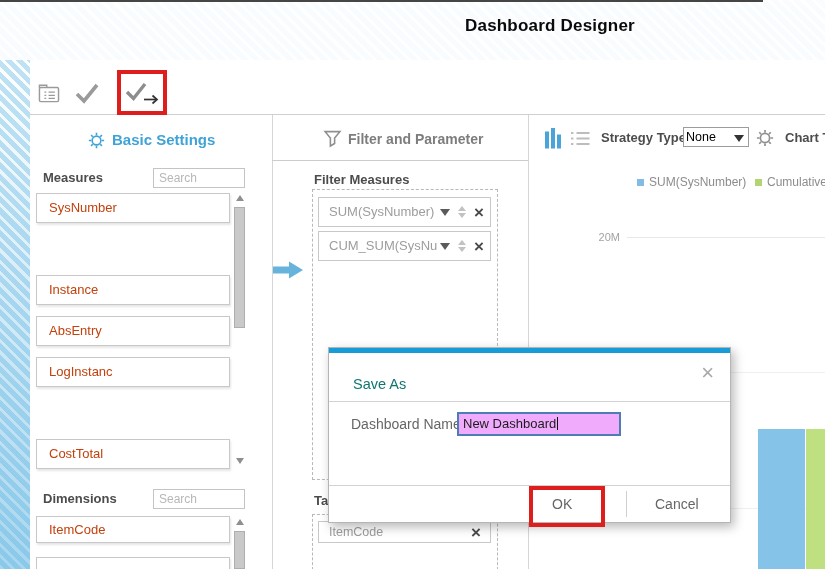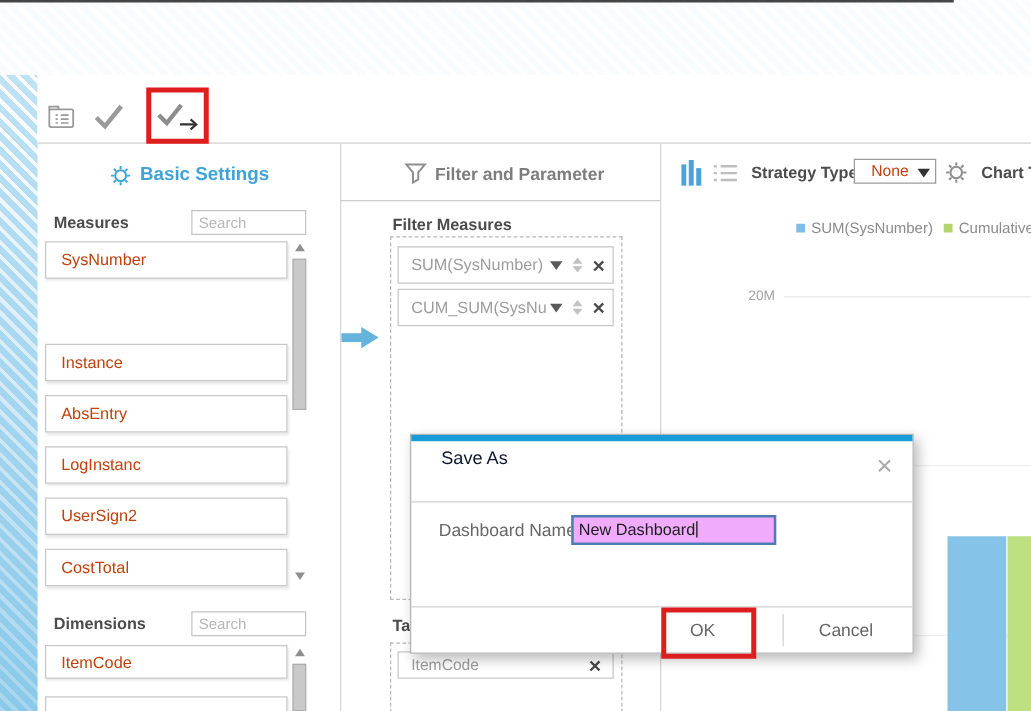--- a/index.html
+++ b/index.html
@@ -53,36 +53,37 @@
   .legend-txt{font-size:12px;color:#8c8c8c;}
   .legend-sq{width:7px;height:7px;}
   .gridline{height:1px;background:#e8e8e8;}
   .ytick{font-size:11px;color:#a3a3a3;}
   .bar{bottom:0;}
 
   
   .dialog{left:328px;top:347px;width:403px;height:176px;background:#fff;border:1px solid #b5b5b5;
     box-shadow:3px 4px 10px rgba(0,0,0,0.28);z-index:10;box-sizing:border-box;}
   .dlg-topbar{left:0;top:0;width:100%;height:5px;background:#189cd8;}
-  .dlg-title{left:24px;top:11px;font-size:14.5px;color:#0f172a;}
+  .dlg-title{left:24px;top:28px;font-size:14.5px;color:#0f766e;}
   .dlg-close{right:16px;top:14px;font-size:22px;color:#a8a8a8;line-height:22px;cursor:pointer;}
   .dlg-hdiv{left:0;width:100%;height:1px;background:#d2d2d2;}
   .dlg-label{left:22px;top:68px;font-size:14px;color:#666;}
   .dname-input{left:128px;top:64px;width:156px;height:20px;border:2px solid #4e7cb4;background:#f0abfc;
     font-size:13px;color:#1c1c1c;line-height:20px;padding-left:4px;white-space:nowrap;overflow:hidden;}
   .caret{display:inline-block;width:1px;height:13px;background:#111;vertical-align:-2px;margin-left:1px;}
   .dlg-btn{top:144px;font-size:14px;color:#666;cursor:pointer;padding:4px 8px;}
   .dlg-vsep{left:297px;top:143px;width:1px;height:26px;background:#cfcfcf;}
 </style>
 </head>
 <body>
 
 <div class="screen">
 
   <div class="abs topline"></div>
+  <div class="abs app-title">Dashboard Designer</div>
 
   <div class="abs content"></div>
   <div class="abs left-rail"></div>
 
   <div class="abs toolbar"></div>
   <div class="abs icon-btn" style="left:38px;top:83px;">
     <svg width="22" height="20" viewBox="0 0 24 22" fill="none" stroke="#9a9a9a" stroke-width="1.6">
       <path d="M1.5 5.5v-3h8v3"></path>
         <rect x="1.5" y="5" width="21" height="15.5" rx="1.5"></rect>
       <path d="M7 10h2M11.5 10h7M7 13.5h2M11.5 13.5h7M7 17h2M11.5 17h7" stroke-width="1.4"></path>
@@ -116,21 +117,20 @@
   </div>
   <div class="abs bs-title">Basic Settings</div>
 
   <div class="abs sect-label" style="left:43px;top:170px;">Measures</div>
   <input class="abs search-box" style="left: 153px; top: 168px;" placeholder="Search">
 
   <div class="abs litem" style="left:36px;top:193px;">SysNumber</div>
   <div class="abs litem" style="left:36px;top:275px;">Instance</div>
   <div class="abs litem" style="left:36px;top:316px;">AbsEntry</div>
   <div class="abs litem" style="left:36px;top:357px;">LogInstanc</div>
-  <div class="abs litem" style="left:36px;top:398px;">UserSign2</div>
   <div class="abs litem" style="left:36px;top:439px;">CostTotal</div>
   <div class="abs tri-up" style="left:236px;top:195px;"></div>
   <div class="abs sb-thumb" style="left:234px;top:207px;height:121px;"></div>
   <div class="abs tri-down" style="left:236px;top:458px;"></div>
 
   <div class="abs sect-label" style="left:43px;top:491px;">Dimensions</div>
   <input class="abs search-box" style="left: 153px; top: 489px;" placeholder="Search">
 
   <div class="abs litem" style="left:36px;top:516px;height:27px;line-height:25px;">ItemCode</div>
   <div class="abs litem" style="left:36px;top:557px;height:28px;"></div>
@@ -186,21 +186,21 @@
       <rect x="12" y="6.5" width="4" height="14" fill="#4aa3d9"></rect>
     </svg>
   </div>
   <div class="abs" style="left:570px;top:130px;">
     <svg width="20" height="17" viewBox="0 0 20 16" stroke="#bdbdbd" stroke-width="1.9">
       <path d="M1 2.5h2.4M6.5 2.5h13M1 8h2.4M6.5 8h13M1 13.5h2.4M6.5 13.5h13"></path>
     </svg>
   </div>
   <div class="abs sect-label" style="left:601px;top:130px;">Strategy Type</div>
   <div class="abs" style="left:683px;top:127px;width:66px;height:20px;border:1px solid #9c9c9c;background:#fff;box-sizing:border-box;">
-    <span style="position:absolute;left:13px;top:2px;font-size:12.5px;color:#c2410c;">None</span>
+    <span style="position:absolute;left:2px;top:2px;font-size:12.5px;color:#000000;">None</span>
     <div class="caret-dn" style="left:50px;top:7px;border-top-color:#333;"></div>
   </div>
   <div class="abs icon-btn" style="left:756px;top:129px;color:#8f8f8f;">
     <svg width="18" height="18" viewBox="0 0 16 16">
         <g stroke="currentColor" fill="none" stroke-width="1.5">
       <circle cx="8" cy="8" r="4.1"></circle>
       <path d="M8 .8v2.3M8 12.9v2.3M.8 8h2.3M12.9 8h2.3M2.9 2.9l1.6 1.6M11.5 11.5l1.6 1.6M13.1 2.9l-1.6 1.6M4.5 11.5l-1.6 1.6"></path>
     </g>
       </svg>
   </div>

